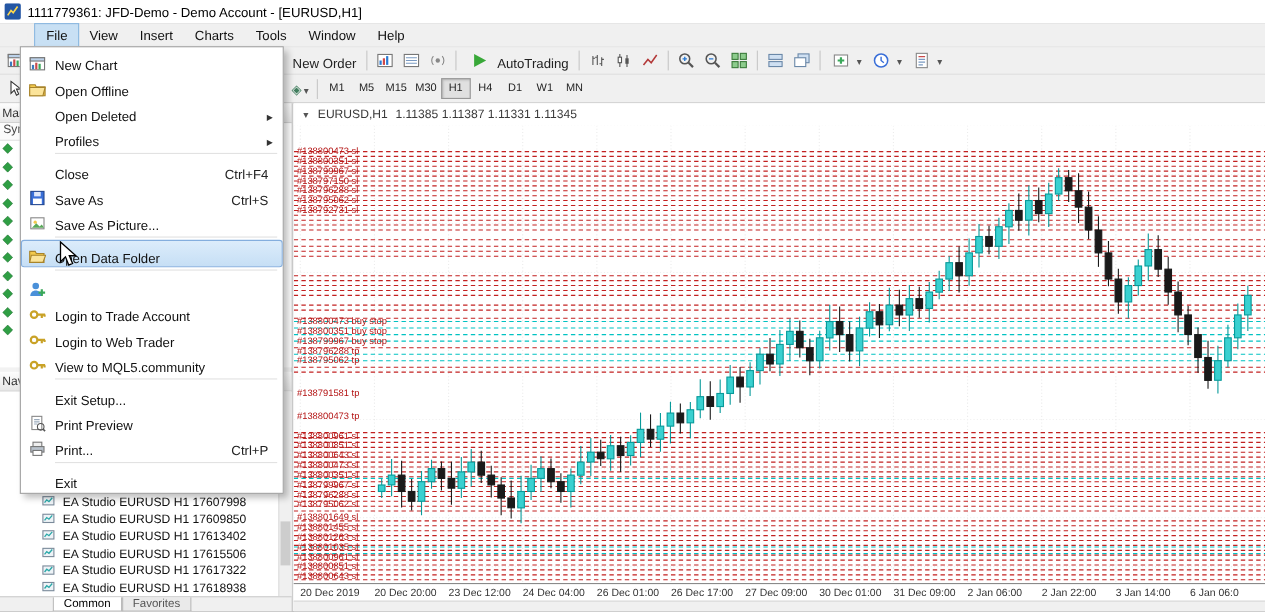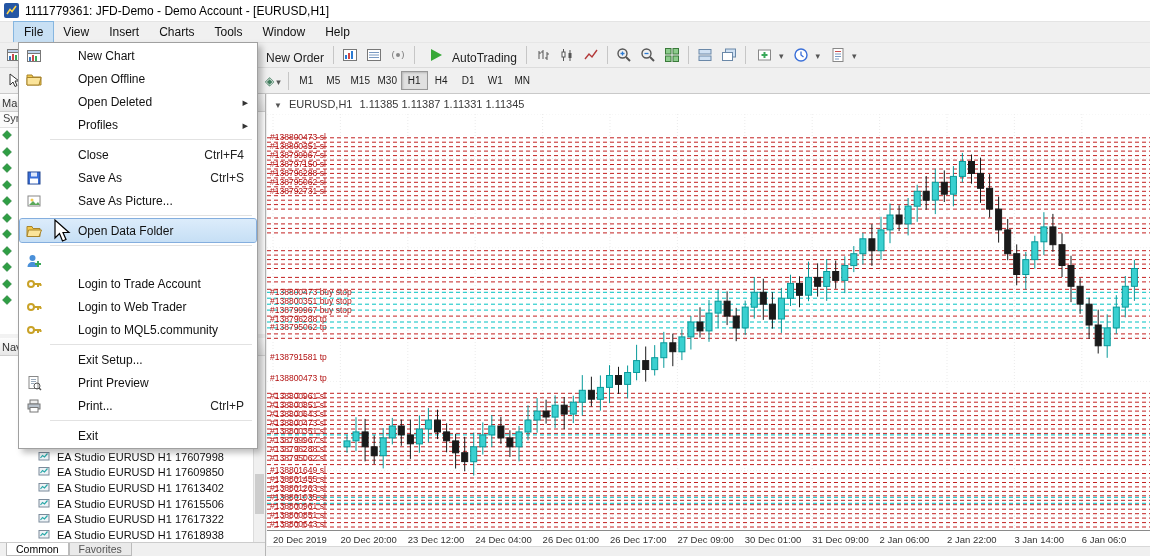--- a/index.html
+++ b/index.html
@@ -6,21 +6,21 @@
   html,body{background:#9a9a9a;}
   body{font-family:"Liberation Sans",sans-serif;}
   .window{position:relative;width:1150px;height:556px;background:#f0f0f0;overflow:hidden;font-size:12px;color:#111;}
 
   
   .titlebar{position:absolute;top:0;left:0;right:0;height:22px;background:#ffffff;border-bottom:1px solid #e4e4e4;display:flex;align-items:center;padding-left:4px;}
   .app-icon{width:15px;height:15px;margin-right:6px;display:flex;}
   .title{font-size:12px;color:#000;white-space:nowrap;}
 
   
-  .menubar{position:absolute;top:22px;left:0;right:12px;height:20px;background:#f0f0f0;display:flex;align-items:stretch;padding-left:14px;}
+  .menubar{position:absolute;top:22px;left:0;right:12px;height:20px;background:#f0f0f0;display:flex;align-items:stretch;padding-left:32px;}
   .menu-item{padding:0 10px;display:flex;align-items:center;color:#111;cursor:default;}
   .menu-item.active{background:#c8e0f4;outline:1px solid #86b6e0;}
 
   
   .toolbar{position:absolute;left:0;right:0;background:#f0f0f0;display:flex;align-items:center;}
   .toolbar1{top:42px;height:26px;border-top:1px solid #e6e6e6;border-bottom:1px solid #dcdcdc;padding-left:233px;}
   .toolbar2{top:68px;height:26px;border-bottom:1px solid #c9c9c9;padding-left:2px;}
   .tb-abs-icon{position:absolute;left:2px;top:45px;}
   .tb-btn{display:flex;align-items:flex-end;gap:4px;padding:2px 5px;color:#222;white-space:nowrap;}
   .tb-icon{width:24px;height:20px;display:flex;align-items:center;justify-content:center;}
@@ -47,35 +47,35 @@
   .col-header{height:16px;border-bottom:1px solid #e2e2e2;background:#fbfbfb;font-size:11px;color:#444;padding-left:3px;overflow:hidden;white-space:nowrap;max-width:20px;}
   .mw-row{height:16.5px;display:flex;align-items:center;padding-left:2px;}
   .nav-header-pos{position:absolute;top:244px;left:0;right:0;}
   .nav-content{position:absolute;top:262px;bottom:14px;left:0;right:0;background:#ffffff;}
   .nav-list{position:absolute;top:93px;left:0;right:13px;}
   .nav-row{height:15.6px;display:flex;align-items:center;padding-left:38px;gap:5px;font-size:11px;color:#111;white-space:nowrap;overflow:hidden;}
   .nav-scrollbar{position:absolute;right:0;top:0;width:12px;bottom:0;background:#f0f0f0;border-left:1px solid #dcdcdc;}
   .nav-thumb{position:absolute;top:118px;left:1px;width:9px;height:40px;background:#cdcdcd;}
   .bottom-tabs{position:absolute;left:0;bottom:0;height:14px;right:0;background:#f0f0f0;display:flex;align-items:stretch;padding-left:6px;border-top:1px solid #cccccc;font-size:10.5px;}
   .tab{padding:0 9px;display:flex;align-items:center;color:#555;border:1px solid #bbbbbb;border-top:none;background:#eaeaea;}
-  .tab.active{background:#ffffff;color:#000;}
+  .tab.active{background:#ffffff;color:#000;margin-left:42px;}
 
   
   .chart-panel{position:absolute;left:267px;right:0;top:0;bottom:0;background:#ffffff;}
   .chart-header{height:20px;display:flex;align-items:center;gap:7px;padding-left:7px;font-size:11px;color:#3a3a3a;background:#fff;white-space:nowrap;}
   .tri::before{content:"▼";font-size:8px;color:#555;}
   .chart-plot{position:absolute;top:20px;left:0;right:0;height:416px;overflow:hidden;}
   .chart-plot svg{position:absolute;top:0;left:0;}
   .time-axis{position:absolute;top:436px;left:0;right:0;height:16px;border-top:1px solid #8a8a8a;font-size:9.5px;color:#333;background:#fff;overflow:hidden;}
   .time-label{position:absolute;top:3px;white-space:nowrap;}
   .bottom-strip{position:absolute;top:452px;left:0;right:0;bottom:0;background:#f0f0f0;border-top:1px solid #d8d8d8;}
 
   
   .context-menu{position:absolute;left:18px;top:42px;width:240px;background:#ffffff;border:1px solid #a0a0a0;box-shadow:4px 4px 6px rgba(0,0,0,.25);z-index:50;padding:1px 1px;}
-  .menu-row{height:23px;display:flex;align-items:center;padding:0 2px;gap:28px;}
+  .menu-row{height:23px;display:flex;align-items:flex-end;padding:0 2px;}
   .menu-row.hl{background:linear-gradient(#dcecfb,#c6dff5);outline:1px solid #84aede;border-radius:2px;}
   .mi-icon{width:24px;height:18px;display:flex;align-items:center;justify-content:center;flex:0 0 24px;}
   .mi-label{flex:1;padding-left:4px;color:#111;white-space:nowrap;}
   .mi-shortcut{padding-right:10px;color:#222;}
   .mi-arrow{padding-right:6px;color:#333;}
   .mi-arrow::before{content:"▸";font-size:11px;}
   .menu-sep{height:7px;display:flex;align-items:center;}
   .menu-sep::after{content:"";flex:1;height:1px;background:#e2e2e2;margin-left:30px;margin-right:4px;}
 
   .mouse-cursor{position:absolute;left:53px;top:219px;z-index:99;pointer-events:none;}
@@ -817,21 +817,21 @@
         </span>
         <span class="mi-label">Login to Web Trader</span>
       </div>
       <div class="menu-row">
         <span class="mi-icon">
           <svg width="16" height="16" viewBox="0 0 16 16">
             <circle cx="5" cy="8" r="3" fill="none" stroke="#c9a227" stroke-width="2"></circle>
             <path d="M8 8h7M12 8v3M14.5 8v2" stroke="#c9a227" stroke-width="2" fill="none"></path>
           </svg>
         </span>
-        <span class="mi-label">Login to MQL5.community</span>
+        <span class="mi-label">View to MQL5.community</span>
       </div>
       <div class="menu-sep"></div>
       <div class="menu-row">
         <span class="mi-icon"></span>
         <span class="mi-label">Exit Setup...</span>
       </div>
       <div class="menu-row">
         <span class="mi-icon">
           <svg width="16" height="16" viewBox="0 0 16 16">
             <rect x="3" y="1.5" width="9" height="12" fill="#fff" stroke="#888"></rect>

